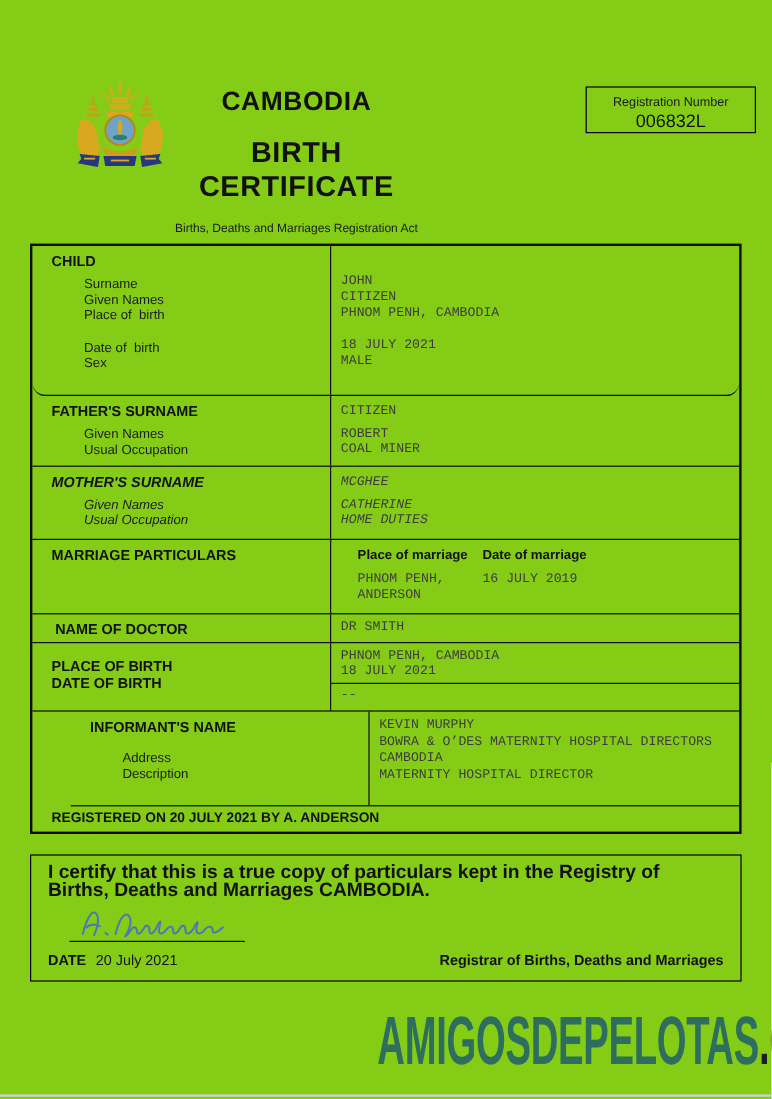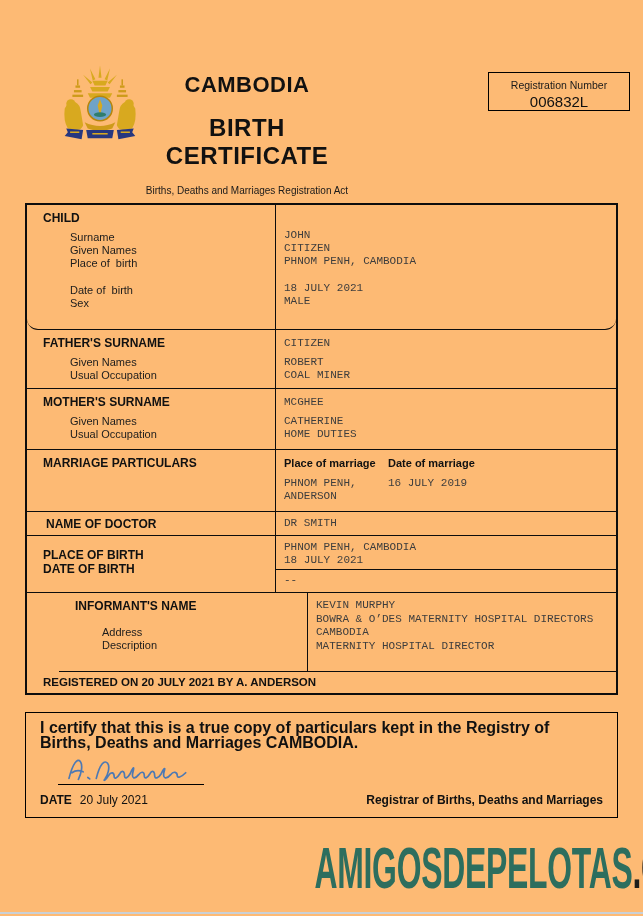--- a/index.html
+++ b/index.html
@@ -1,18 +1,18 @@
 <!DOCTYPE html>
 <html><head>
 <meta charset="utf-8">
 <style>
   * { margin:0; padding:0; box-sizing:border-box; }
   html,body { background:#ffffff; }
   body { font-family:"Liberation Sans", sans-serif; color:#111; }
-  .page { position:relative; width:643px; height:916px; margin:0 auto; background:#fdba74; overflow:hidden; }
+  .page { position:relative; width:643px; height:916px; margin:0 auto; background:#84cc16; overflow:hidden; }
 
   
   .header { position:relative; height:203px; }
   .arms { position:absolute; left:54px; top:64px; width:92px; height:92px; }
   .titles { position:absolute; left:125px; top:72px; width:244px; text-align:center; }
   .country-title { font-size:22px; font-weight:bold; letter-spacing:.5px; }
   .doc-title { font-size:24px; font-weight:bold; letter-spacing:.5px; margin-top:16px; }
   .doc-subtitle { font-size:10px; margin-top:15px; color:#1a1a1a; }
   .reg-box { position:absolute; left:488px; top:72px; width:142px; border:1.5px solid #000; text-align:center; padding:6px 2px 0; }
   .reg-label { font-size:10.5px; color:#1a1a1a; }
@@ -25,22 +25,22 @@
   .cell-l { width:249px; flex-shrink:0; border-right:1px solid #0d0d0d; padding-top:6px; }
   .cell-r { flex:1; padding:6px 6px 0 8px; }
   .section-label { font-weight:bold; font-size:12px; line-height:14px; padding-left:16px; white-space:pre-wrap; }
   .field-labels { font-size:11px; line-height:13.2px; padding-left:43px; white-space:pre-wrap; color:#1c1c1c; }
   .mono { font-family:"Liberation Mono", monospace; font-size:11px; line-height:13.2px; color:#3d3d3d; white-space:pre-wrap; }
   .mt6 { margin-top:6px; }
   .mt7 { margin-top:7px; }
   .row-child { height:125px;border-radius:11px; }
   .row-child .cell-r { padding-top:24px; }
   .row-father { height:59px; }
-  .row-mother { height:61px; }
-  .row-marriage { height:62px; }
+  .row-mother { height:61px;font-style:italic; }
+  .row-marriage { height:62px;gap:14px; }
   .marr-cols { display:flex; }
   .marr-col1 { width:104px; }
   .marr-col2 { width:104px; }
   .marr-col3 { flex:1; }
   .marr-head { font-weight:bold; font-size:11px; line-height:14px; }
   .row-doctor { height:24px; }
   .row-doctor .cell-l { padding-top:5px; }
   .row-doctor .cell-r { padding-top:5px; }
   .row-birth { height:57px; }
   .row-birth .cell-l { padding-top:12px; }

